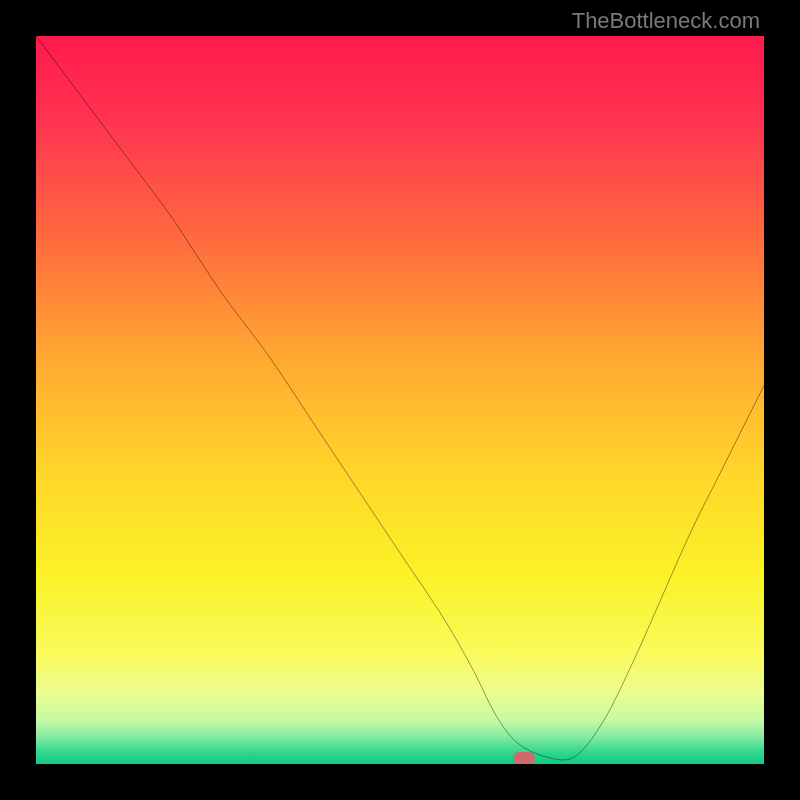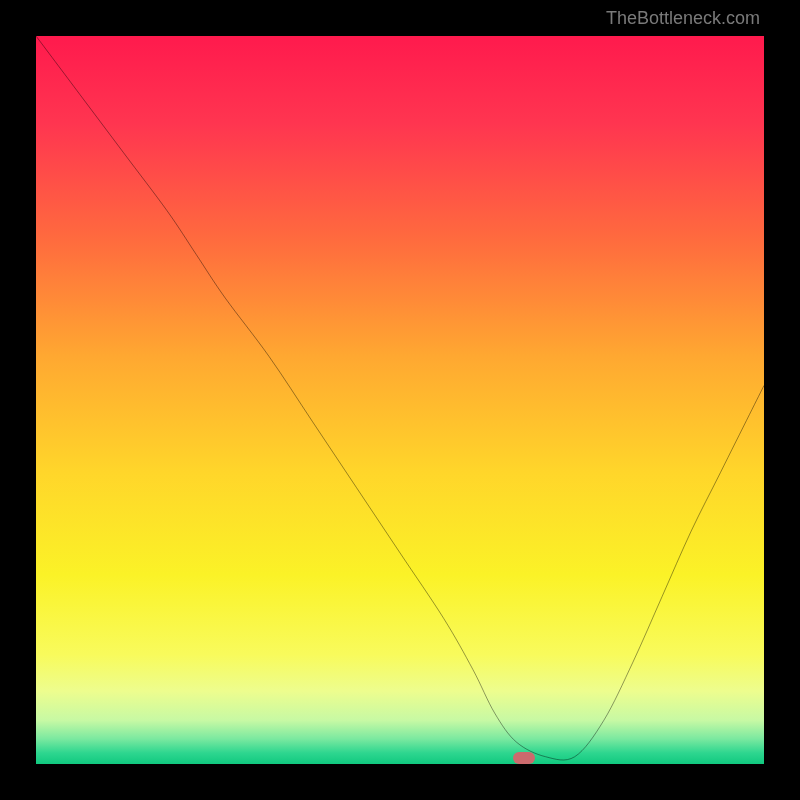--- a/index.html
+++ b/index.html
@@ -33,21 +33,21 @@
     position: absolute;
     left: 0; top: 0;
     width: 100%; height: 100%;
     pointer-events: none;
   }
   .watermark {
     position: absolute;
     top: 8px;
     right: 40px;
     font-family: Arial, Helvetica, sans-serif;
-    font-size: 18px;
+    font-size: 22px;
     color: #7a7a7a;
     user-select: none;
   }
   .marker {
     position: absolute;
     width: 22px;
     height: 12px;
     border-radius: 6px;
     background: #cc6a6d;
     transform: translate(-50%, -50%);

